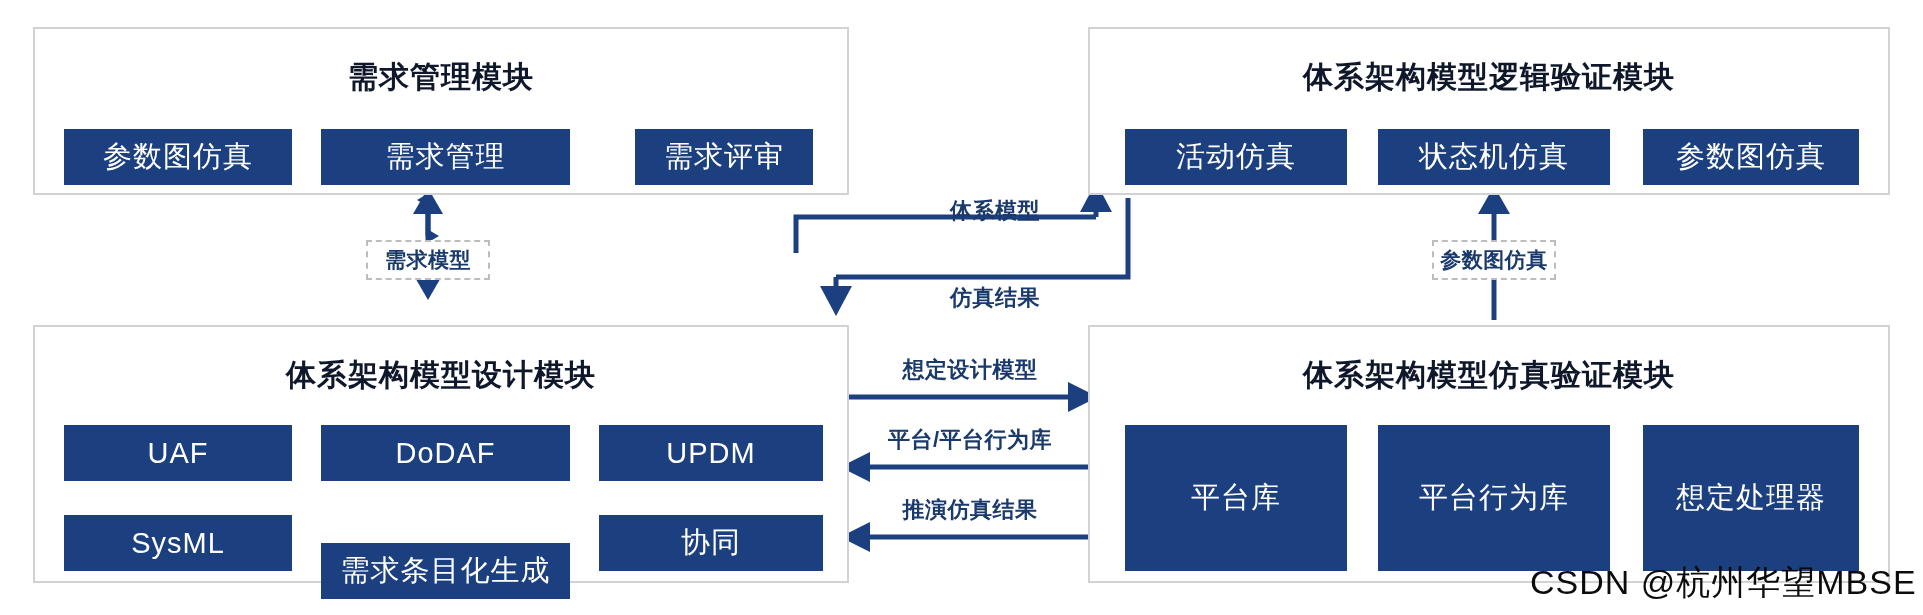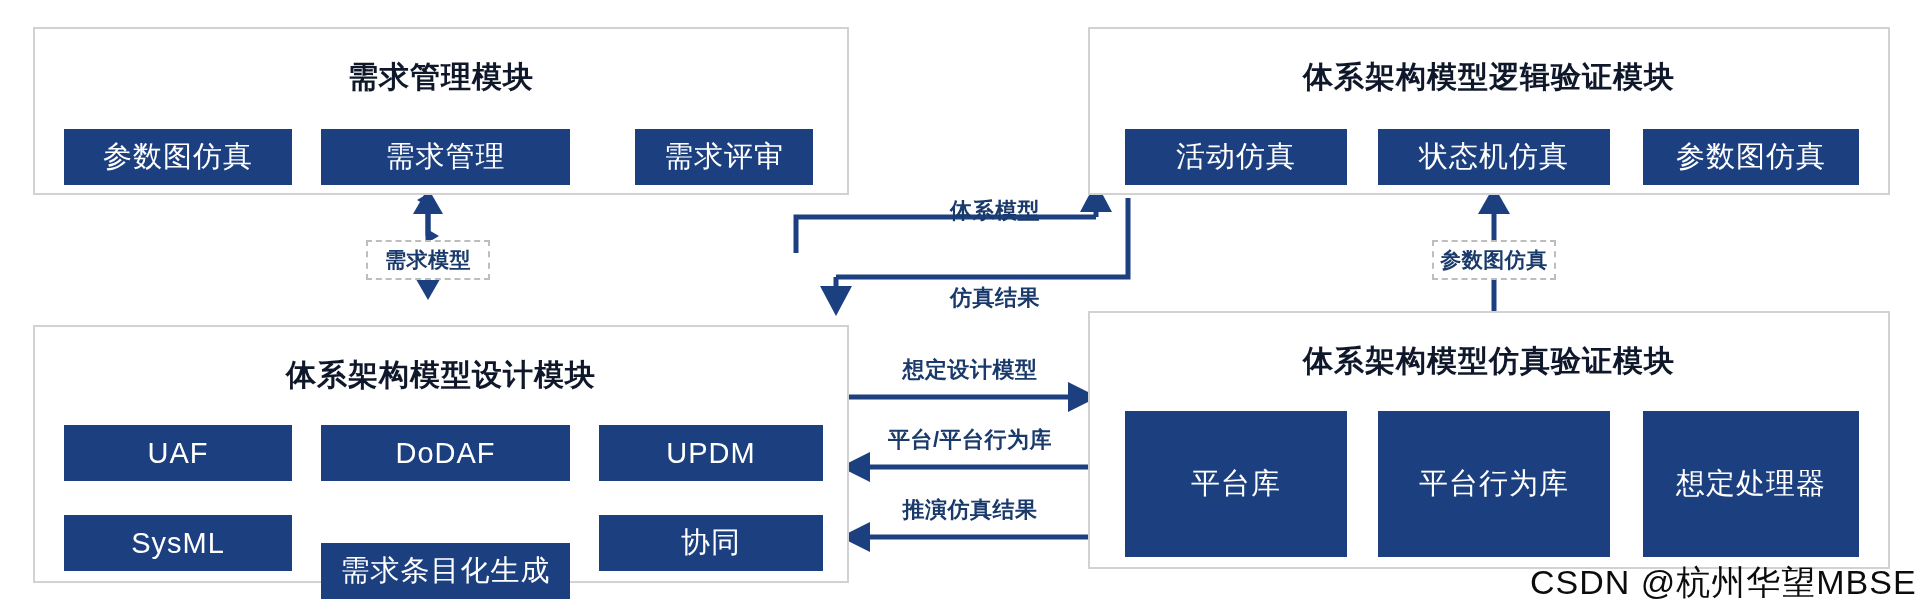--- a/index.html
+++ b/index.html
@@ -178,21 +178,21 @@
   <div class="panel" style="left:33px; top:325px; width:816px; height:258px;">
     <div class="panel-title" style="top:28px;">体系架构模型设计模块</div>
     <div class="tile" style="left:29px; top:98px; width:228px; height:56px;">UAF</div>
     <div class="tile" style="left:286px; top:98px; width:249px; height:56px;">DoDAF</div>
     <div class="tile" style="left:29px; top:188px; width:228px; height:56px;">SysML</div>
     <div class="tile" style="left:564px; top:98px; width:224px; height:56px;">UPDM</div>
     <div class="tile" style="left:286px; top:188px; width:249px; height:56px;margin-top:28px;">需求条目化生成</div>
     <div class="tile" style="left:564px; top:188px; width:224px; height:56px;">协同</div>
   </div>
 
-  <div class="panel" style="left:1088px; top:311px; width:802px; height:258px;padding-left:23px;">
+  <div class="panel" style="left:1088px; top:325px; width:802px; height:258px;padding-left:23px;">
     <div class="panel-title" style="top:28px;">体系架构模型仿真验证模块</div>
     <div class="tile tall" style="left:35px; top:98px; width:222px; height:146px;">平台库</div>
     <div class="tile tall" style="left:288px; top:98px; width:232px; height:146px;">平台行为库</div>
     <div class="tile tall" style="left:553px; top:98px; width:216px; height:146px;">想定处理器</div>
   </div>
 
   <div class="dashed-label" style="left:366px; top:240px; width:124px; height:40px;">需求模型</div>
 
   <div class="dashed-label" style="left:1432px; top:240px; width:124px; height:40px;">参数图仿真</div>
 

